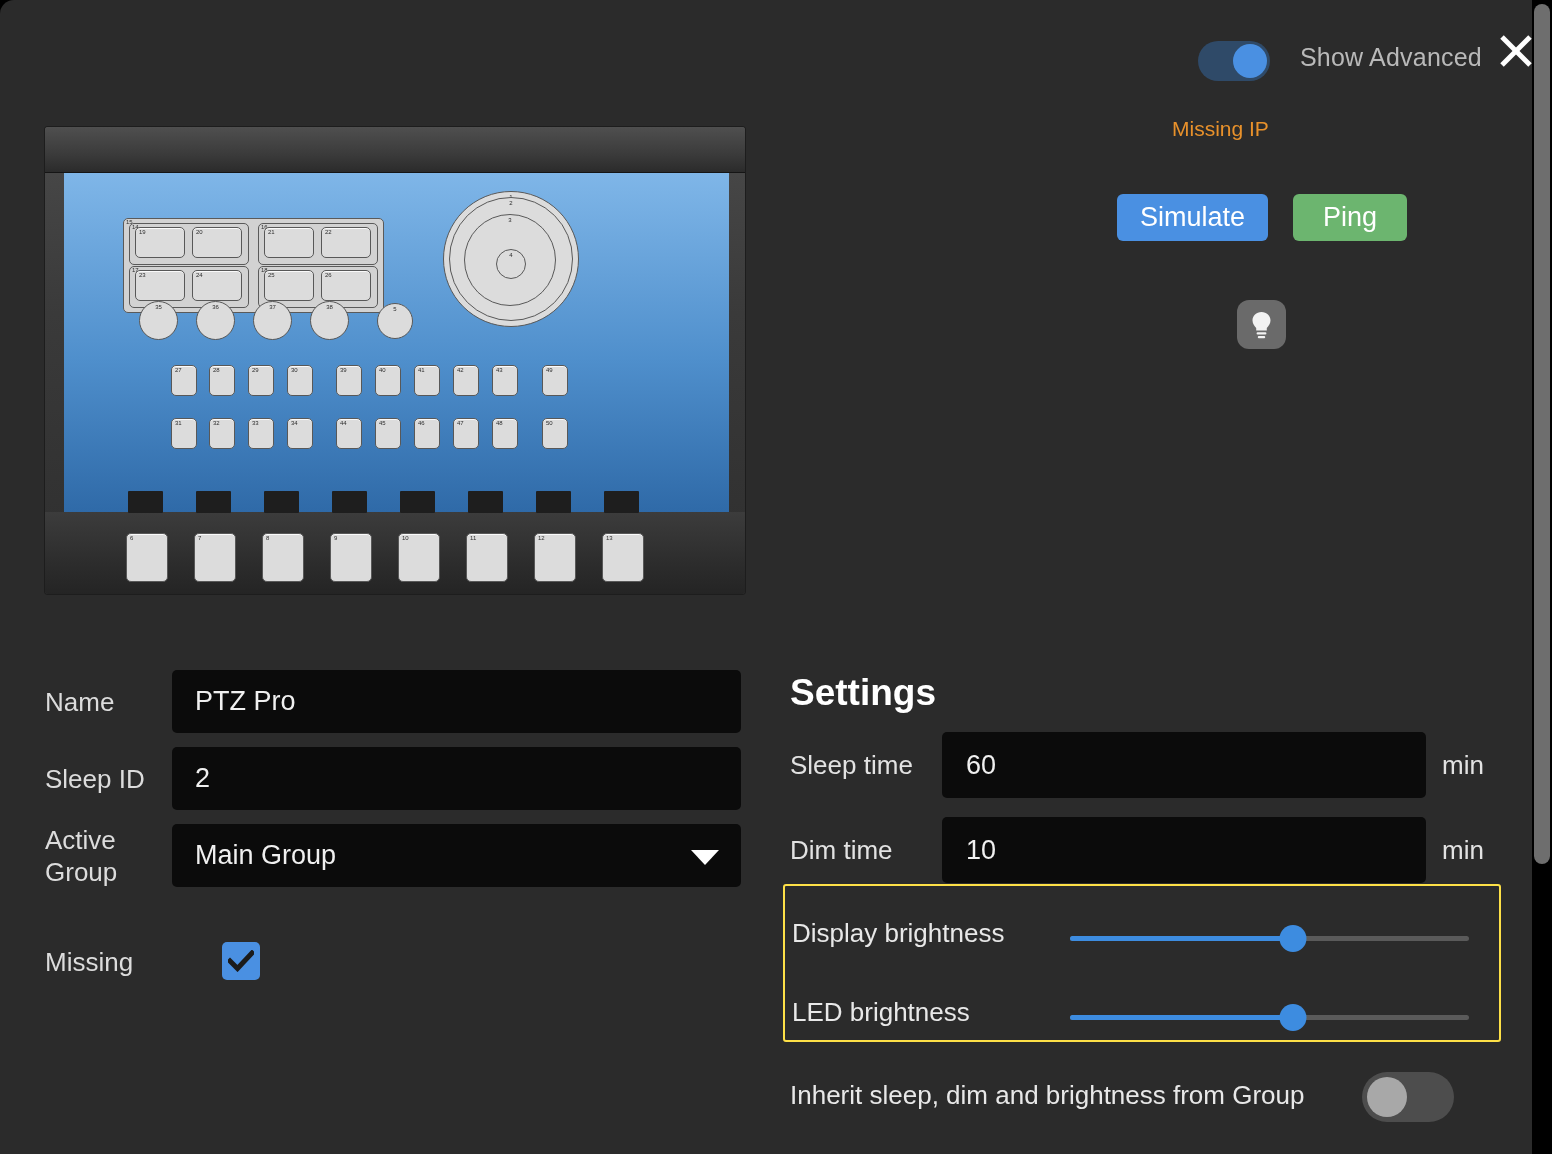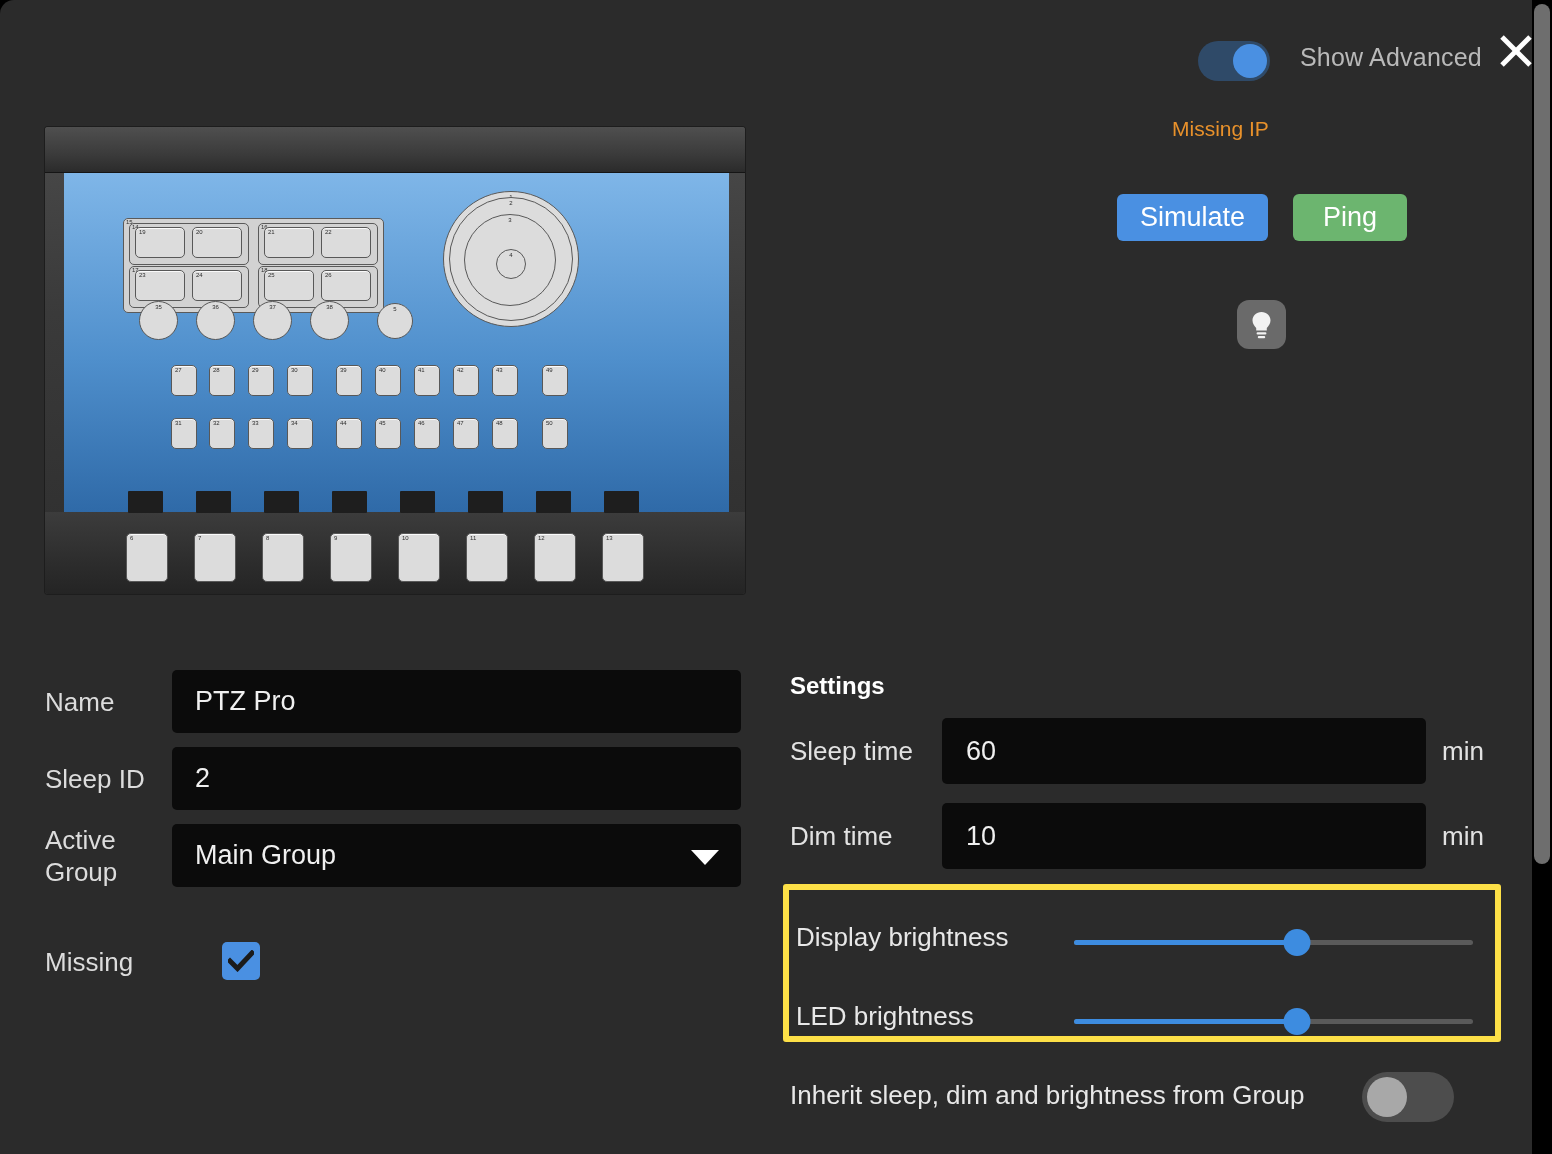--- a/index.html
+++ b/index.html
@@ -249,21 +249,21 @@
     position: absolute; left: 177px;
     width: 38px; height: 38px;
     background: #4a90e2;
     border-radius: 5px;
     cursor: pointer;
   }
   .checkbox svg { position: absolute; left: 6px; top: 8px; }
 
   
   .settings { position: absolute; left: 790px; top: 672px; width: 710px; }
-  .settings-title { font-size: 24px; color: #fff; font-weight: bold; }
+  .settings-title { font-size: 37px; color: #fff; font-weight: bold; }
   .srow { position: relative; height: 85px; }
   .slabel {
     position: absolute; left: 0;
     font-size: 26px; color: #e2e2e2; line-height: 30px;
   }
   .sinput {
     position: absolute; left: 152px;
     width: 484px; height: 66px;
     background: #0b0b0b;
     border: none; border-radius: 5px;
@@ -273,21 +273,21 @@
   }
   .sunit {
     position: absolute; left: 652px;
     font-size: 26px; color: #e2e2e2; line-height: 30px;
   }
 
   .slider-box {
     position: absolute;
     left: 783px; top: 884px;
     width: 718px; height: 158px;
-    border: 6px solid #fde047;
+    border: 2px solid #fde047;
     border-radius: 3px;
   }
   .slider-row { position: absolute; left: 0; width: 100%; height: 50px; }
   .slider-label {
     position: absolute; left: 7px; top: 10px;
     font-size: 26px; color: #e8e8e8;
   }
   .slider-track {
     position: absolute;
     left: 285px; top: 28px;

